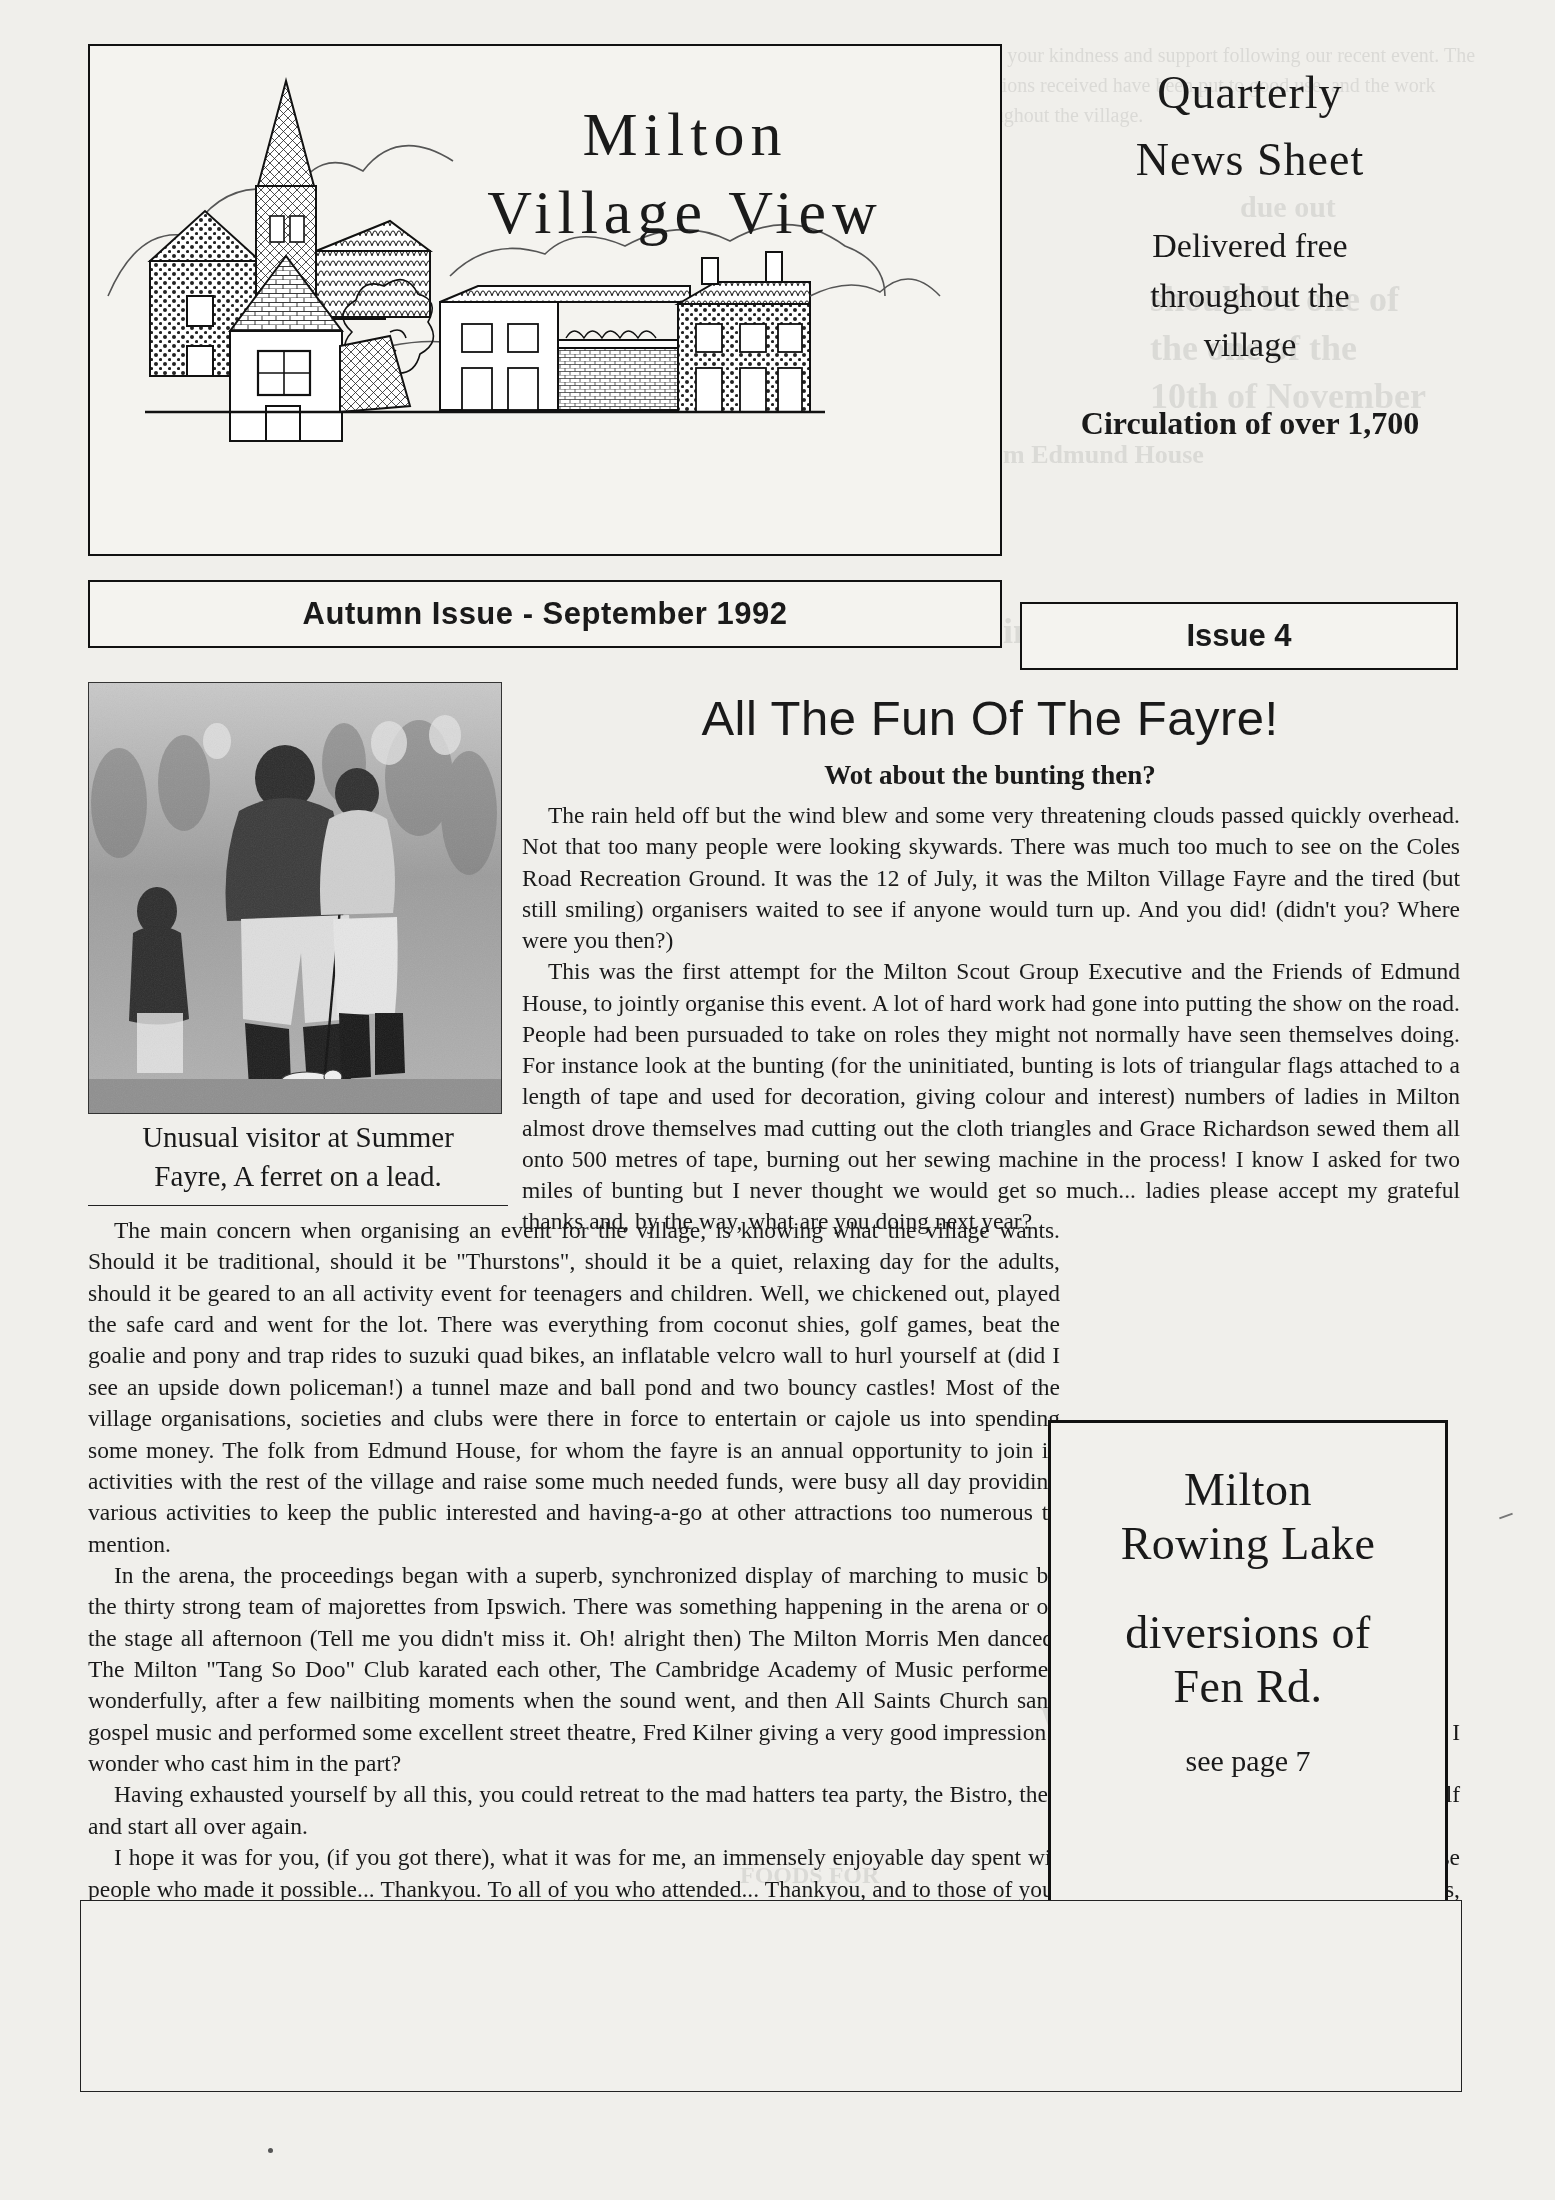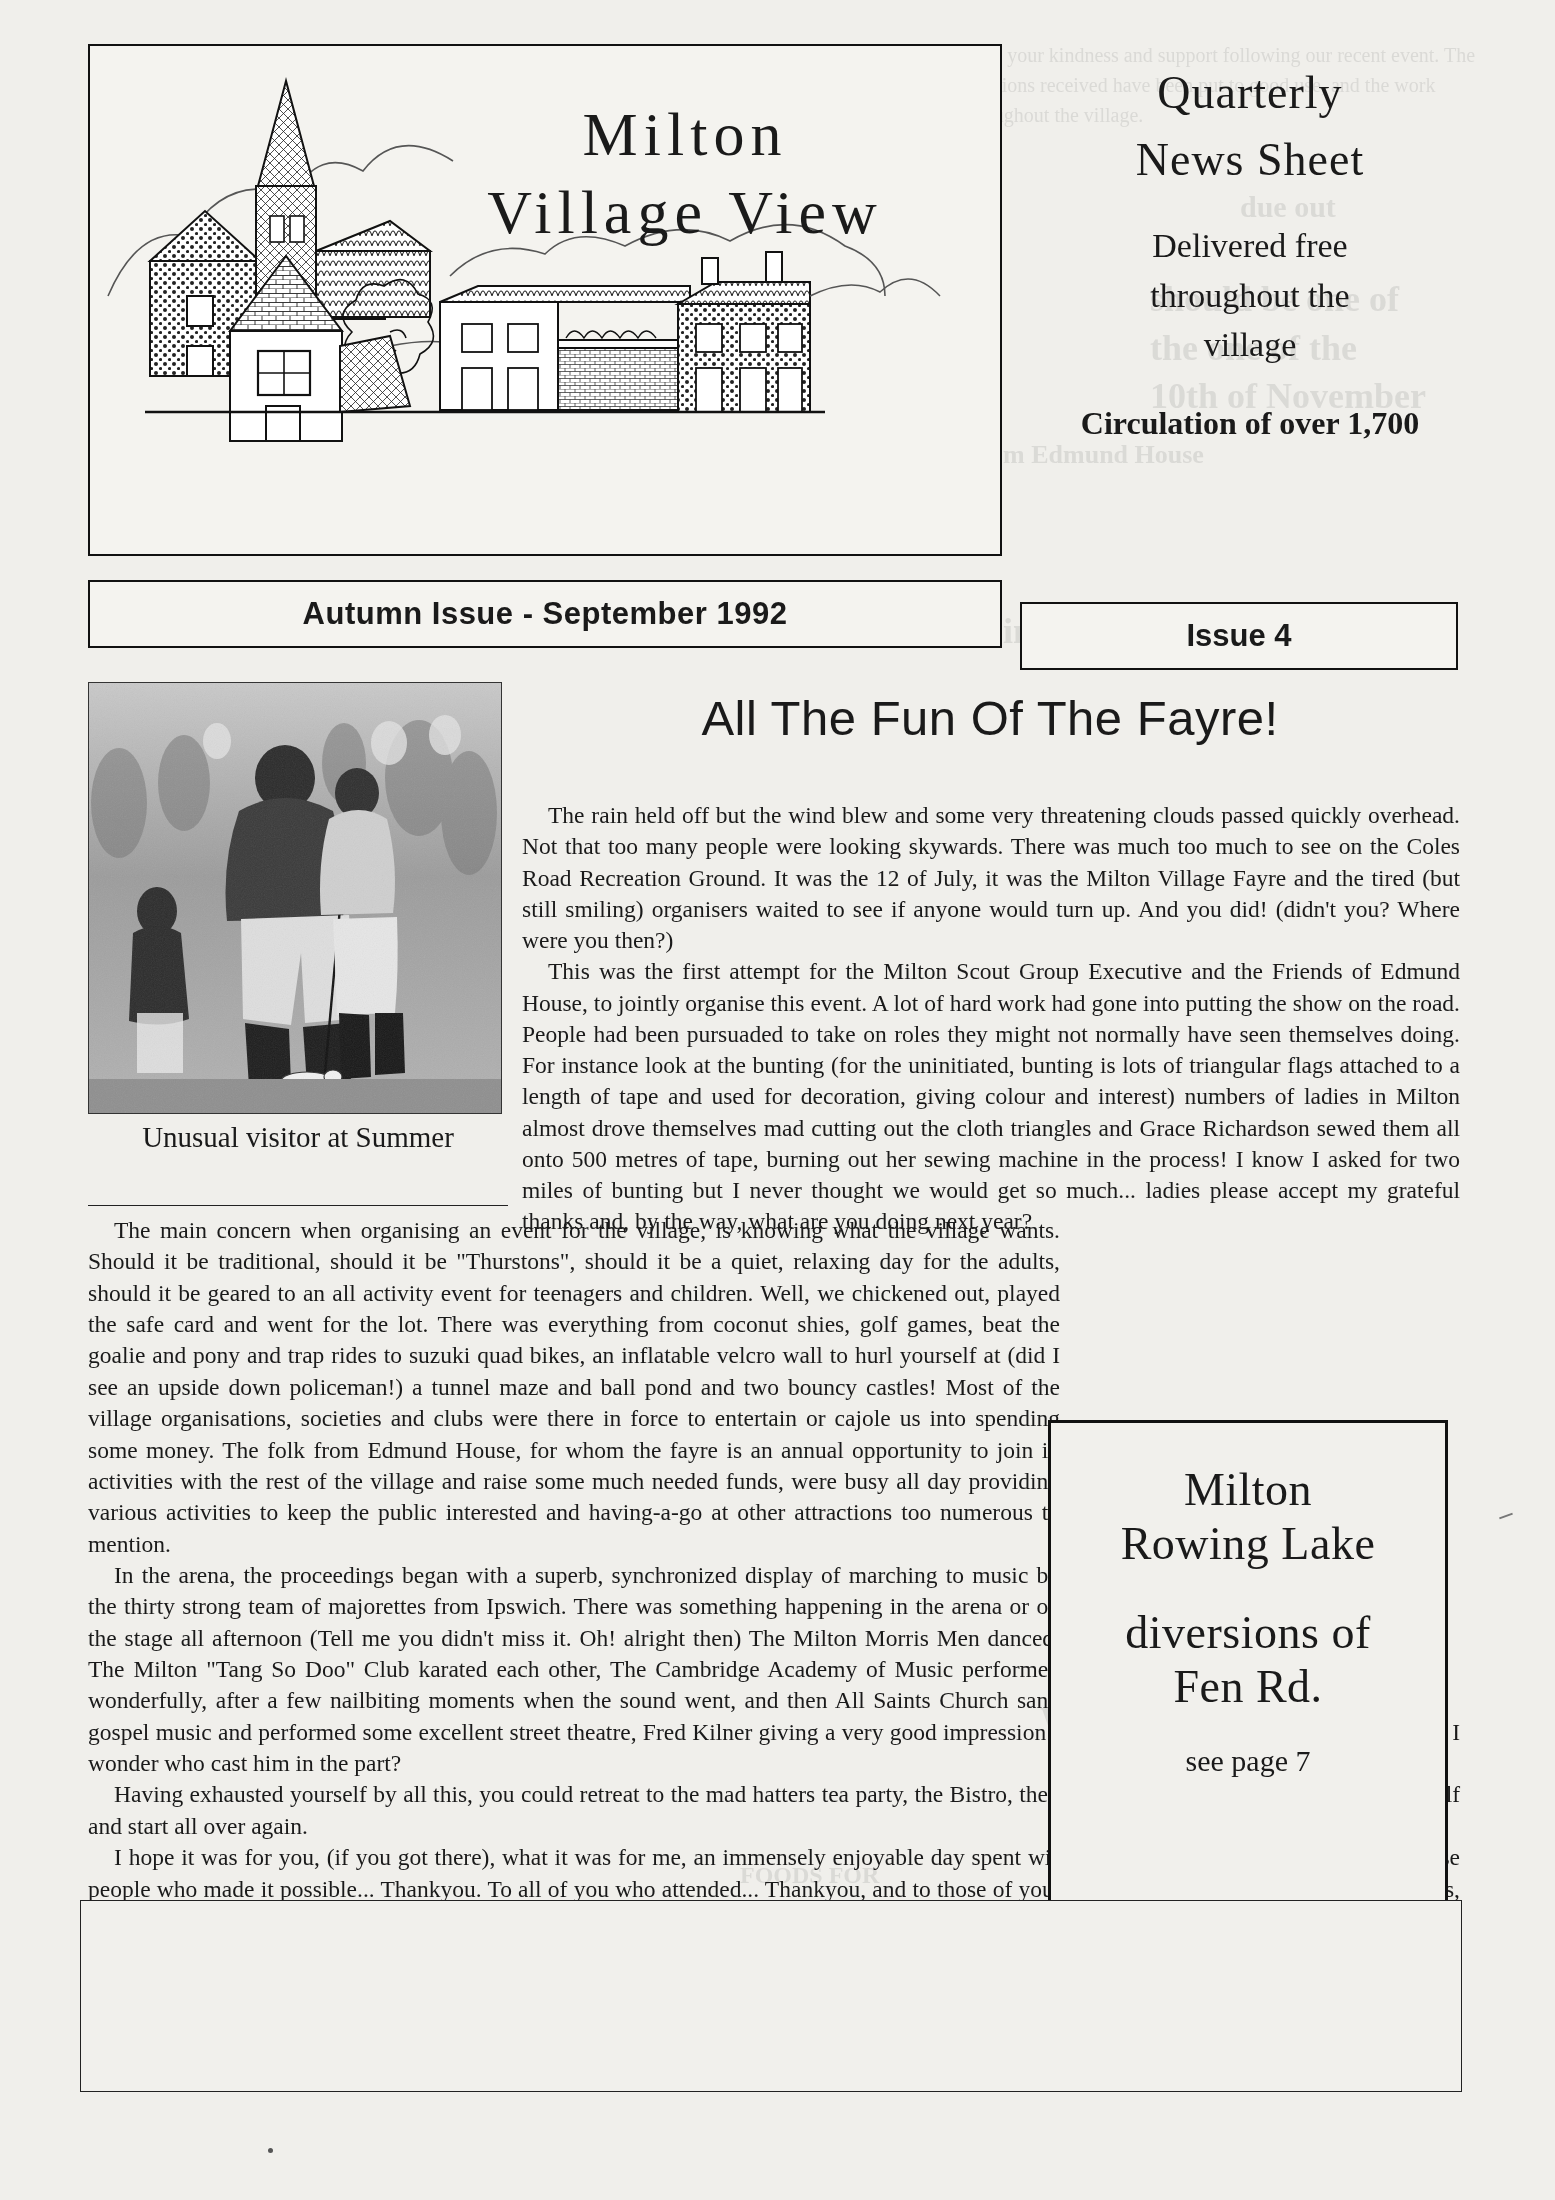--- a/index.html
+++ b/index.html
@@ -464,24 +464,26 @@
         <ellipse cx="218" cy="398" rx="26" ry="9"></ellipse>
         <ellipse cx="244" cy="394" rx="9" ry="7"></ellipse>
       </g>
 
       <rect y="396" width="412" height="34" fill="#8f8f8f"></rect>
       <rect width="412" height="430" filter="url(#grain)" opacity="0.5"></rect>
     </svg>
   </div>
   <div class="photo-caption">
     <div>Unusual visitor at Summer</div>
+    <div>Fayre, A ferret on a lead.</div>
   </div>
   <div class="caption-rule"></div>
 
   <div class="headline">All The Fun Of The Fayre!</div>
+  <div class="subhead">Wot about the bunting then?</div>
 
   <div class="col-right-text">
     <p>The rain held off but the wind blew and some very threatening clouds passed quickly overhead. Not that too many people were looking skywards. There was much too much to see on the Coles Road Recreation Ground. It was the 12 of July, it was the Milton Village Fayre and the tired (but still smiling) organisers waited to see if anyone would turn up. And you did! (didn't you? Where were you then?)</p>
     <p>This was the first attempt for the Milton Scout Group Executive and the Friends of Edmund House, to jointly organise this event. A lot of hard work had gone into putting the show on the road. People had been pursuaded to take on roles they might not normally have seen themselves doing. For instance look at the bunting (for the uninitiated, bunting is lots of triangular flags attached to a length of tape and used for decoration, giving colour and interest) numbers of ladies in Milton almost drove themselves mad cutting out the cloth triangles and Grace Richardson sewed them all onto 500 metres of tape, burning out her sewing machine in the process! I know I asked for two miles of bunting but I never thought we would get so much... ladies please accept my grateful thanks and, by the way, what are you doing next year?</p>
   </div>
 
   <div class="full-text">
     <div class="float-box"></div>
     <p>The main concern when organising an event for the village, is knowing what the village wants. Should it be traditional, should it be "Thurstons", should it be a quiet, relaxing day for the adults, should it be geared to an all activity event for teenagers and children. Well, we chickened out, played the safe card and went for the lot. There was everything from coconut shies, golf games, beat the goalie and pony and trap rides to suzuki quad bikes, an inflatable velcro wall to hurl yourself at (did I see an upside down policeman!) a tunnel maze and ball pond and two bouncy castles! Most of the village organisations, societies and clubs were there in force to entertain or cajole us into spending some money. The folk from Edmund House, for whom the fayre is an annual opportunity to join in activities with the rest of the village and raise some much needed funds, were busy all day providing various activities to keep the public interested and having-a-go at other attractions too numerous to mention.</p>
     <p>In the arena, the proceedings began with a superb, synchronized display of marching to music by the thirty strong team of majorettes from Ipswich. There was something happening in the arena or on the stage all afternoon (Tell me you didn't miss it. Oh! alright then) The Milton Morris Men danced, The Milton "Tang So Doo" Club karated each other, The Cambridge Academy of Music performed wonderfully, after a few nailbiting moments when the sound went, and then All Saints Church sang gospel music and performed some excellent street theatre, Fred Kilner giving a very good impression of a drill sergent major in the piece I saw. I wonder who cast him in the part?</p>

